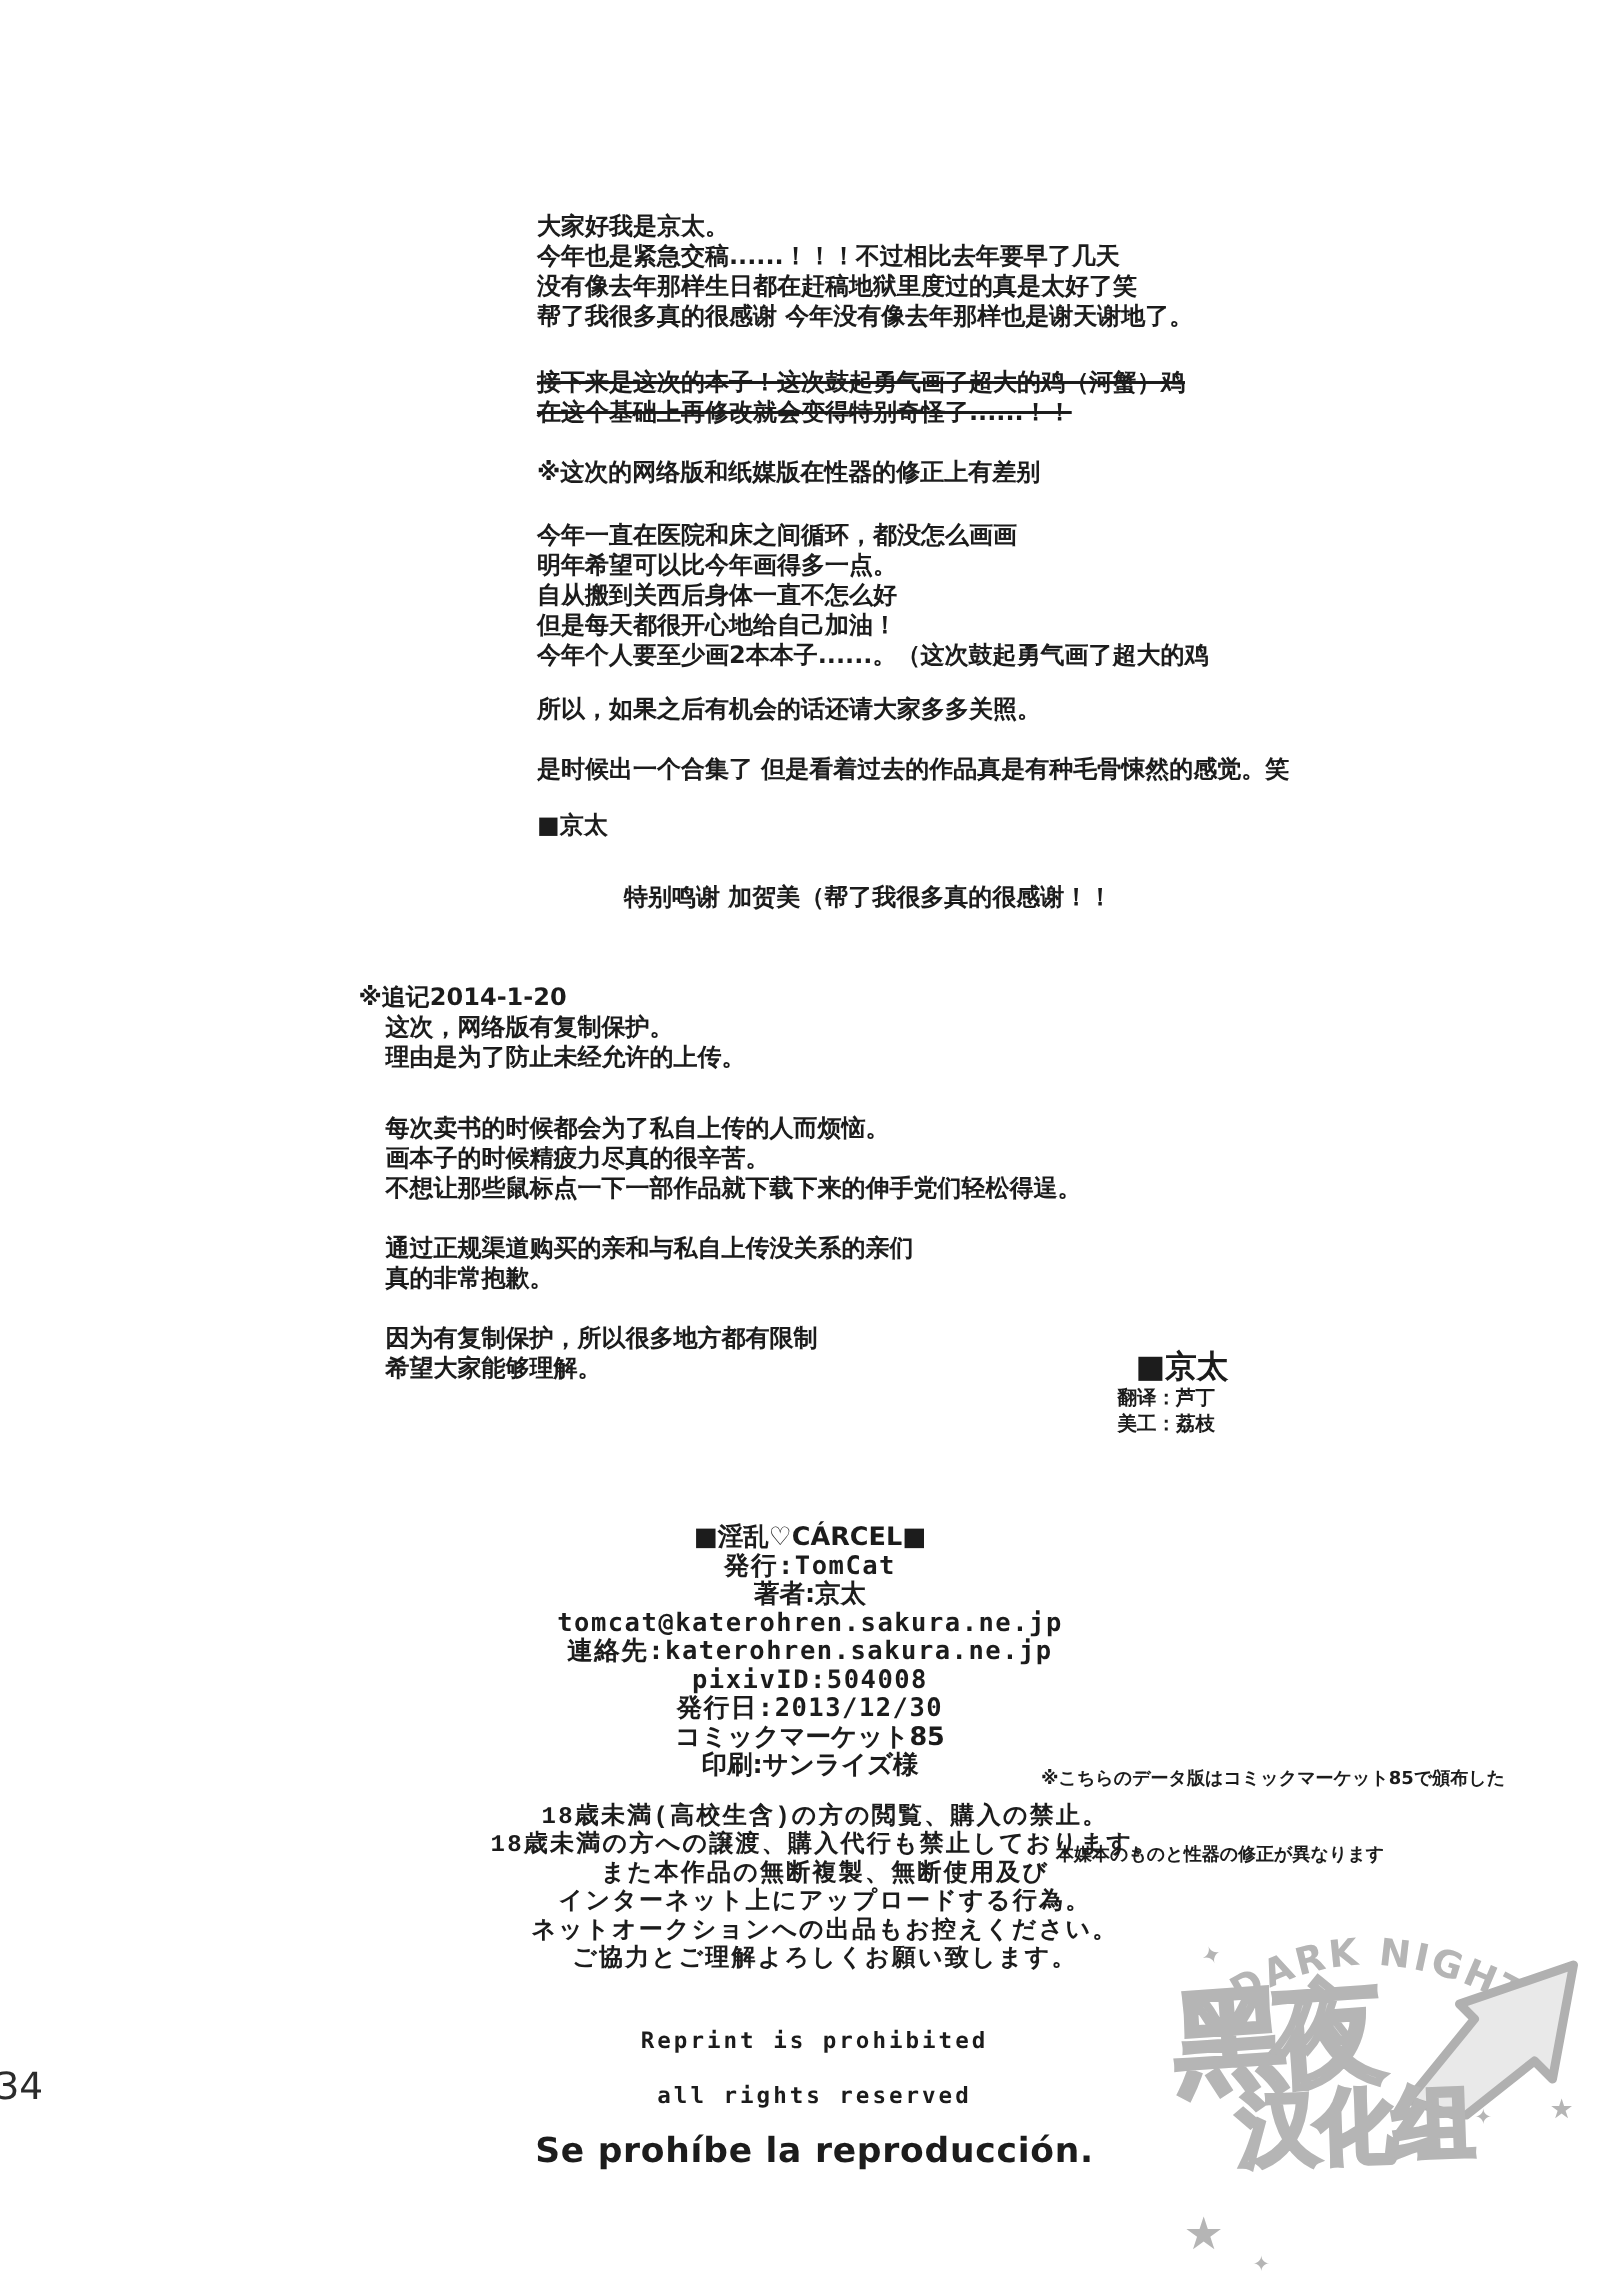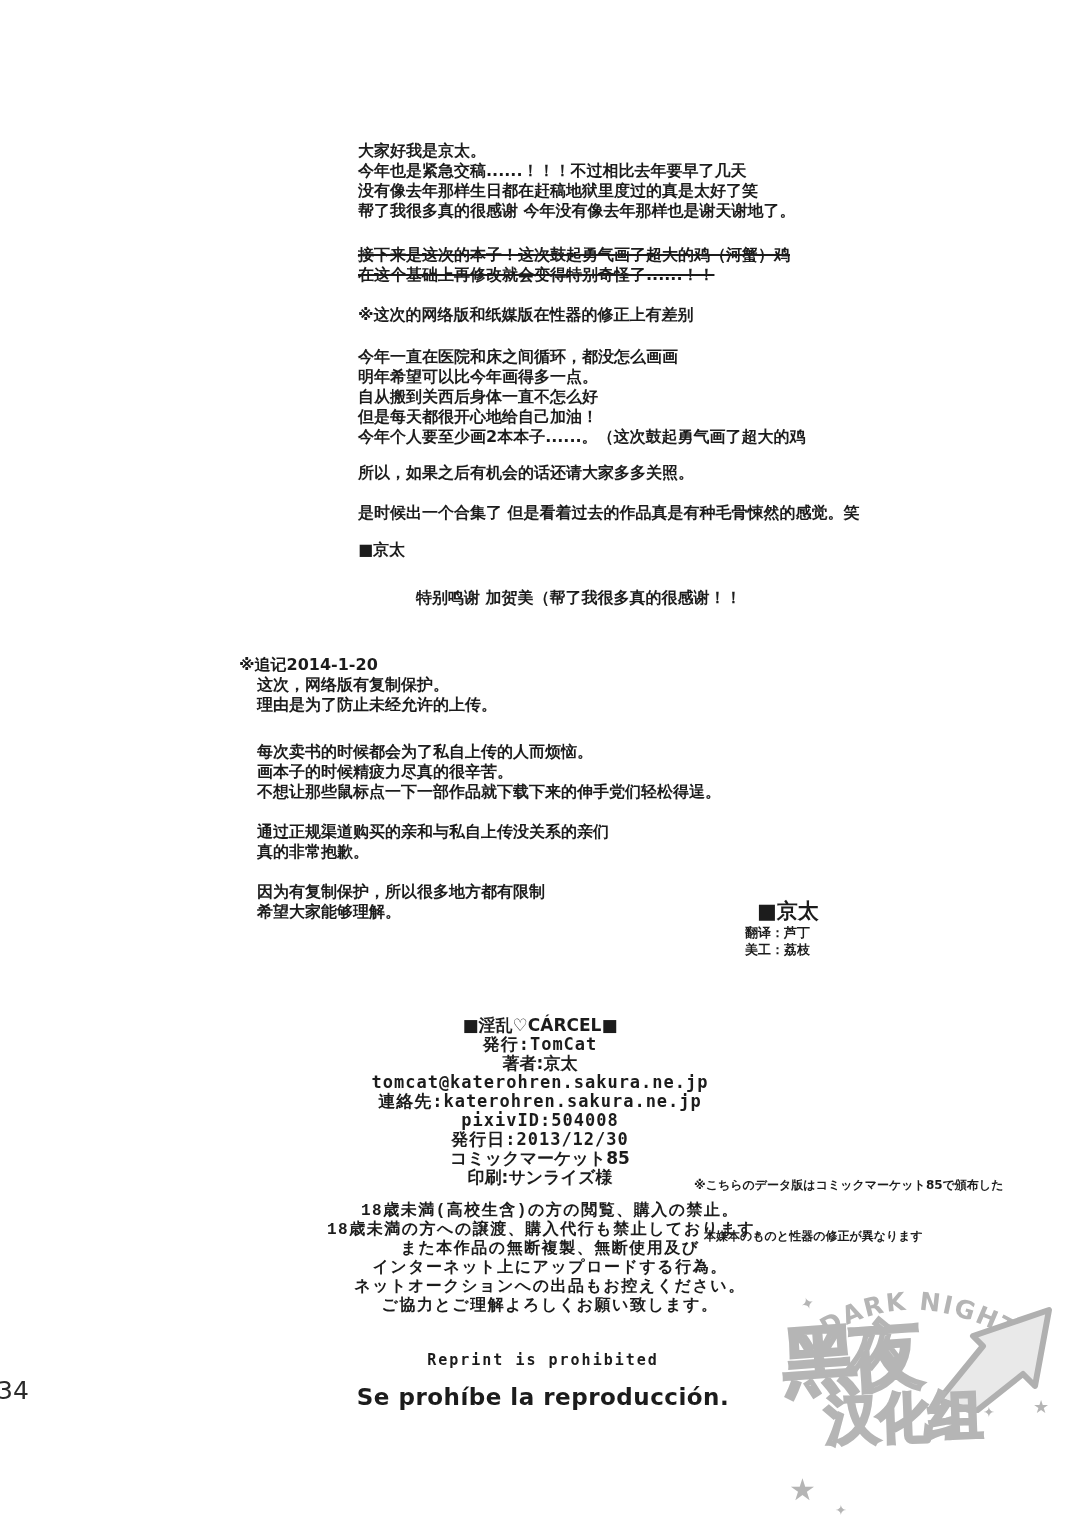--- a/index.html
+++ b/index.html
@@ -131,20 +131,21 @@
     <div class="aline">18歳未満(高校生含)の方の閲覧、購入の禁止。</div>
     <div class="aline">18歳未満の方への譲渡、購入代行も禁止しております。</div>
     <div class="aline">また本作品の無断複製、無断使用及び</div>
     <div class="aline">インターネット上にアップロードする行為。</div>
     <div class="aline">ネットオークションへの出品もお控えください。</div>
     <div class="aline">ご協力とご理解よろしくお願い致します。</div>
   </div>
 
   <div id="rights">
     <div class="en">Reprint is prohibited</div>
+    <div class="en en2">all rights reserved</div>
     <div class="es">Se prohíbe la reproducción.</div>
   </div>
 
   <div id="page-number">34</div>
 
   <div id="logo">
     <svg class="arc-svg" width="230" height="90" viewBox="0 0 230 90">
       <path id="arcpath" d="M 12 62 Q 100 2 210 70" fill="none" stroke="none"></path>
       <text font-family="DejaVu Sans, sans-serif" font-size="25" font-weight="bold" fill="#b5b5b5" letter-spacing="2">
         <textPath href="#arcpath" startOffset="2">DARK NIGHT</textPath>

